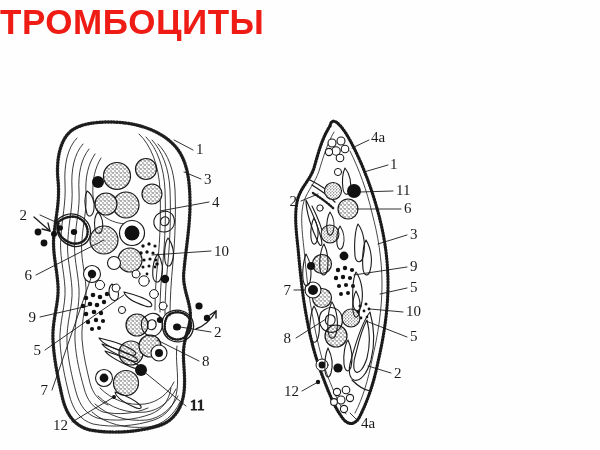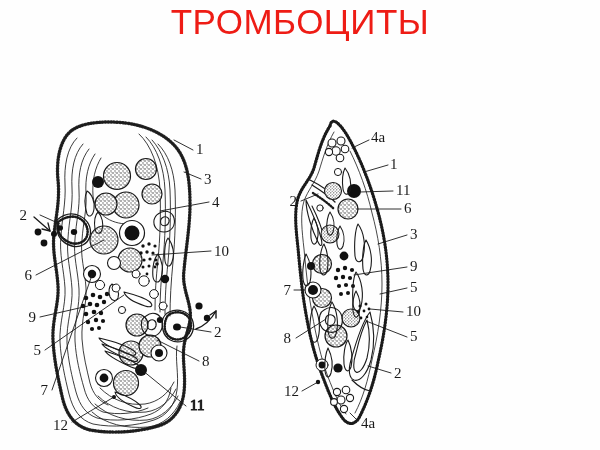--- a/index.html
+++ b/index.html
@@ -13,23 +13,22 @@
     height: 450px;
     background: #fefefe;
     overflow: hidden;
     font-family: "Liberation Sans", sans-serif;
   }
   #title {
     position: absolute;
     left: 0;
     top: 2px;
     width: 600px;
-    text-align: center;
     font-family: "Liberation Sans", sans-serif;
-    font-weight: normal;
+    font-weight: bold;
     font-size: 35px;
     letter-spacing: 0.5px;
     color: #ee1c15;
     line-height: 40px;
     white-space: nowrap;
   }
   #figure {
     position: absolute;
     left: 0;
     top: 48px;

